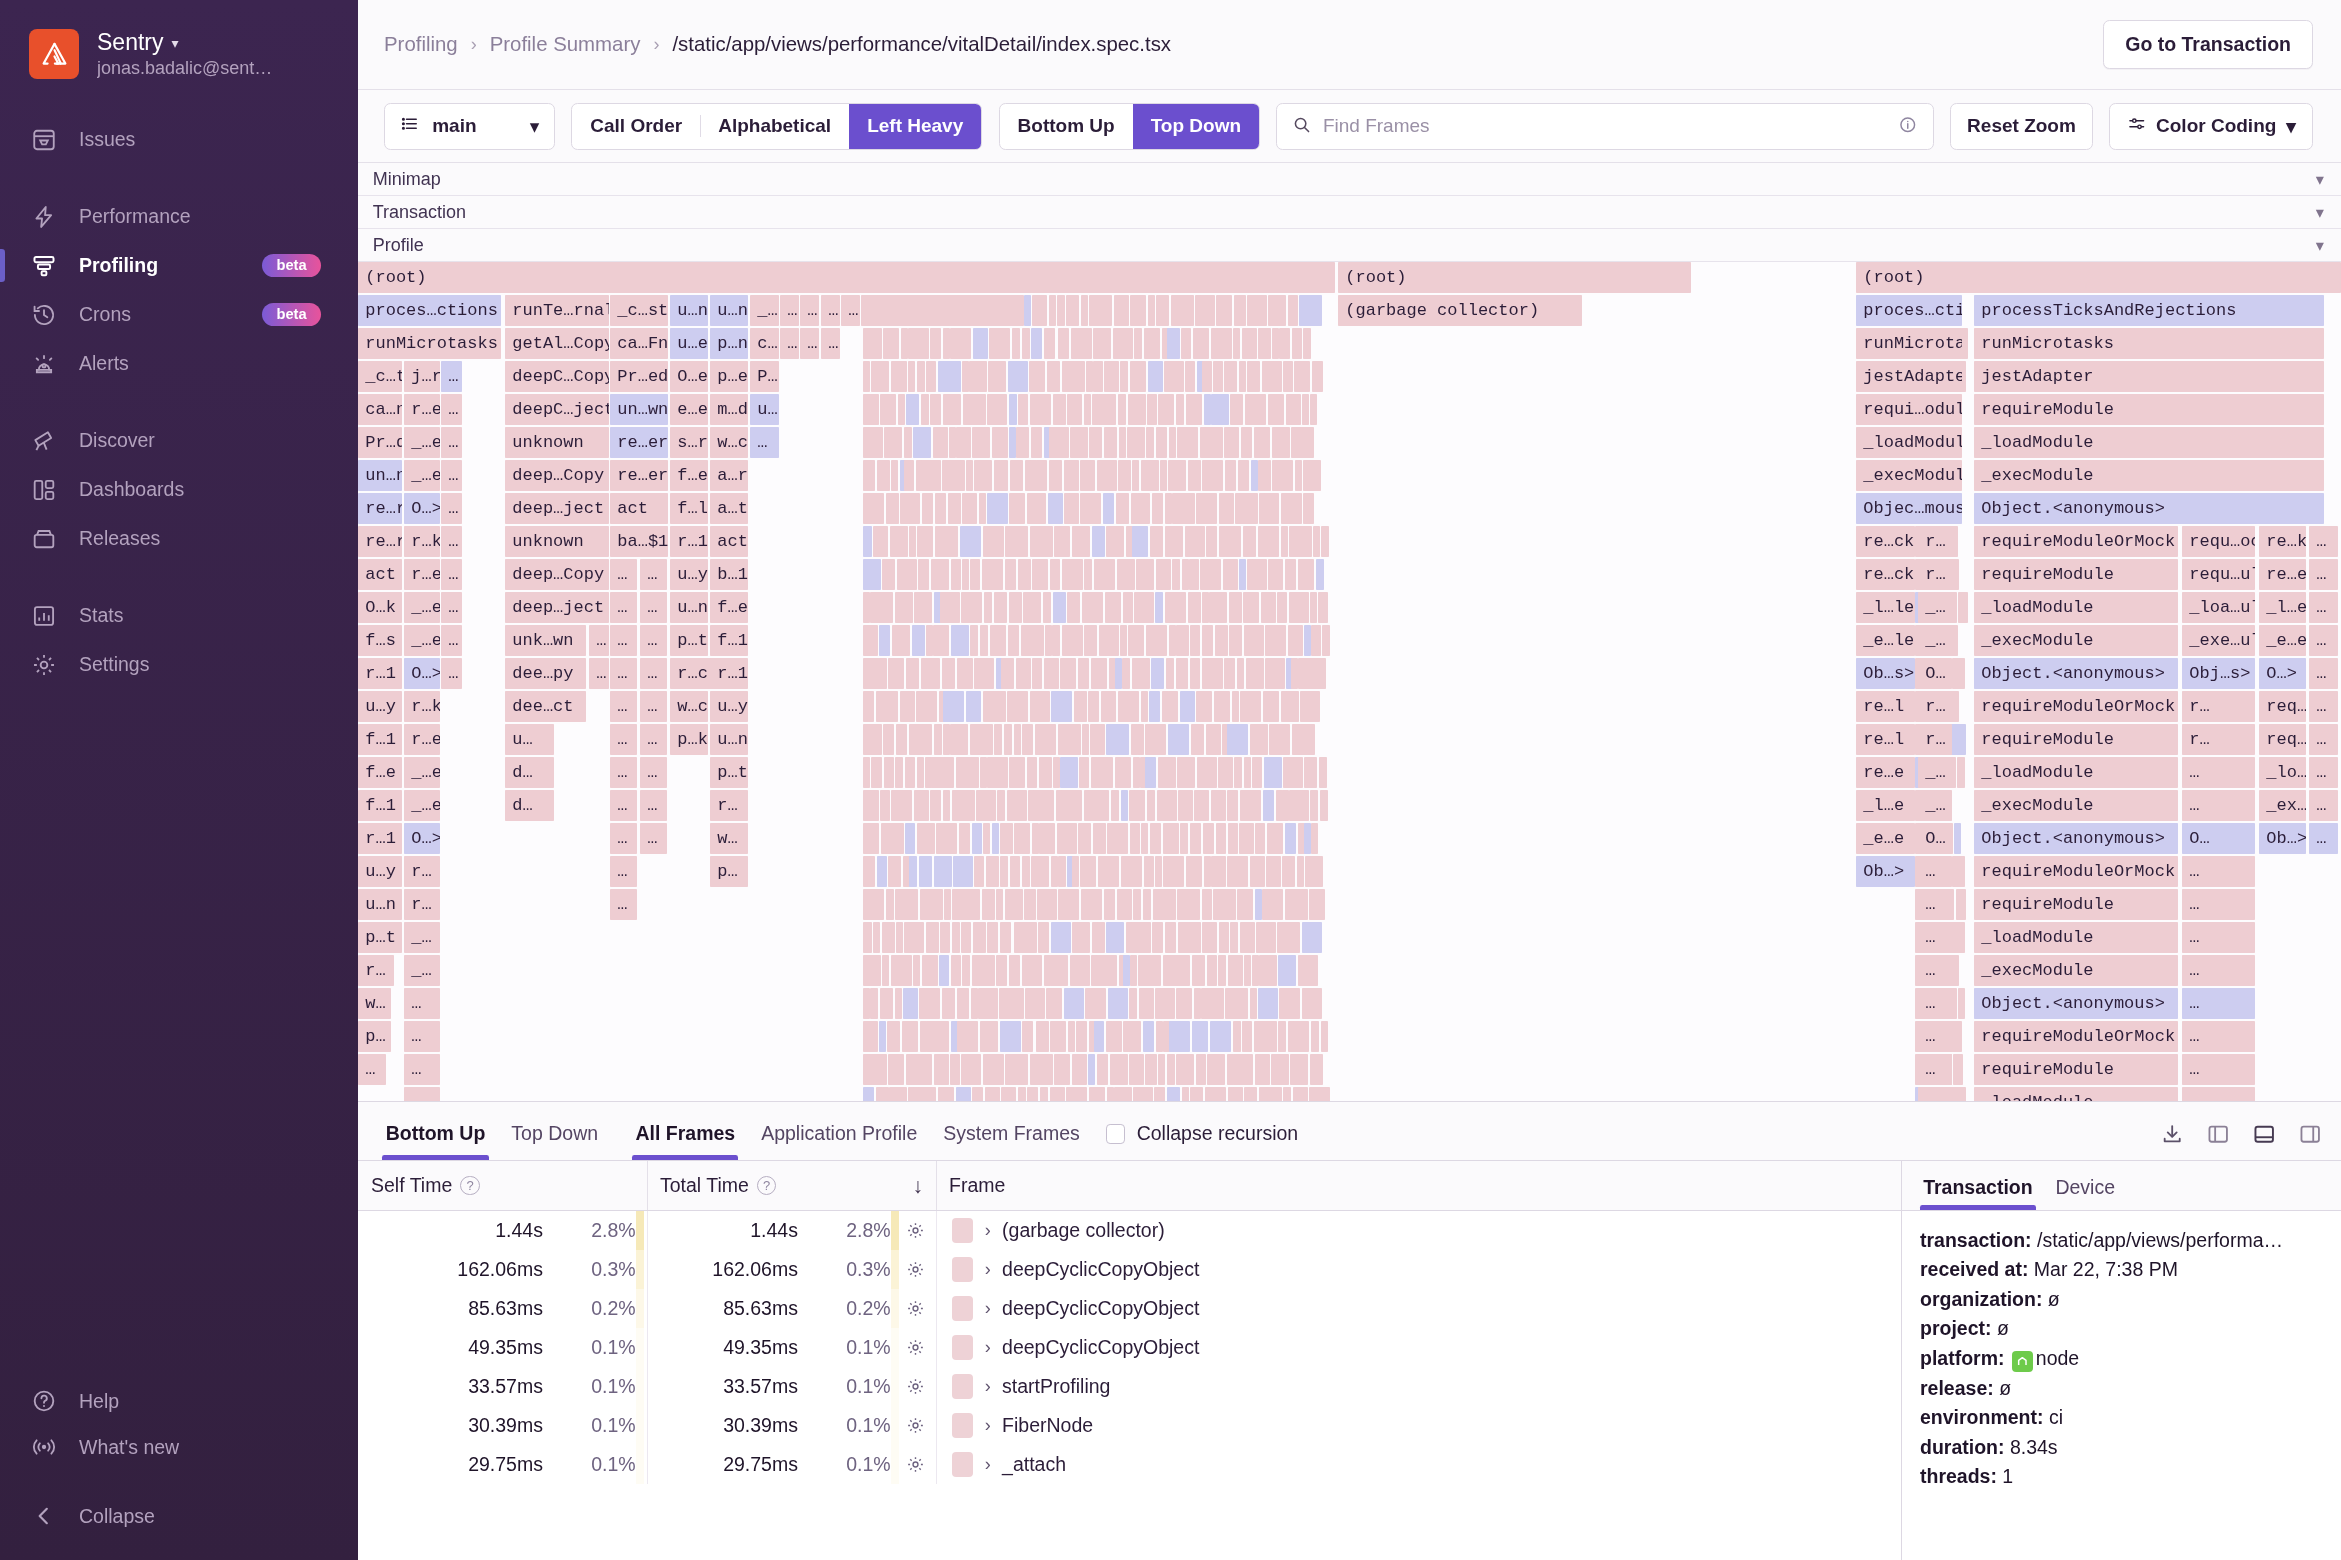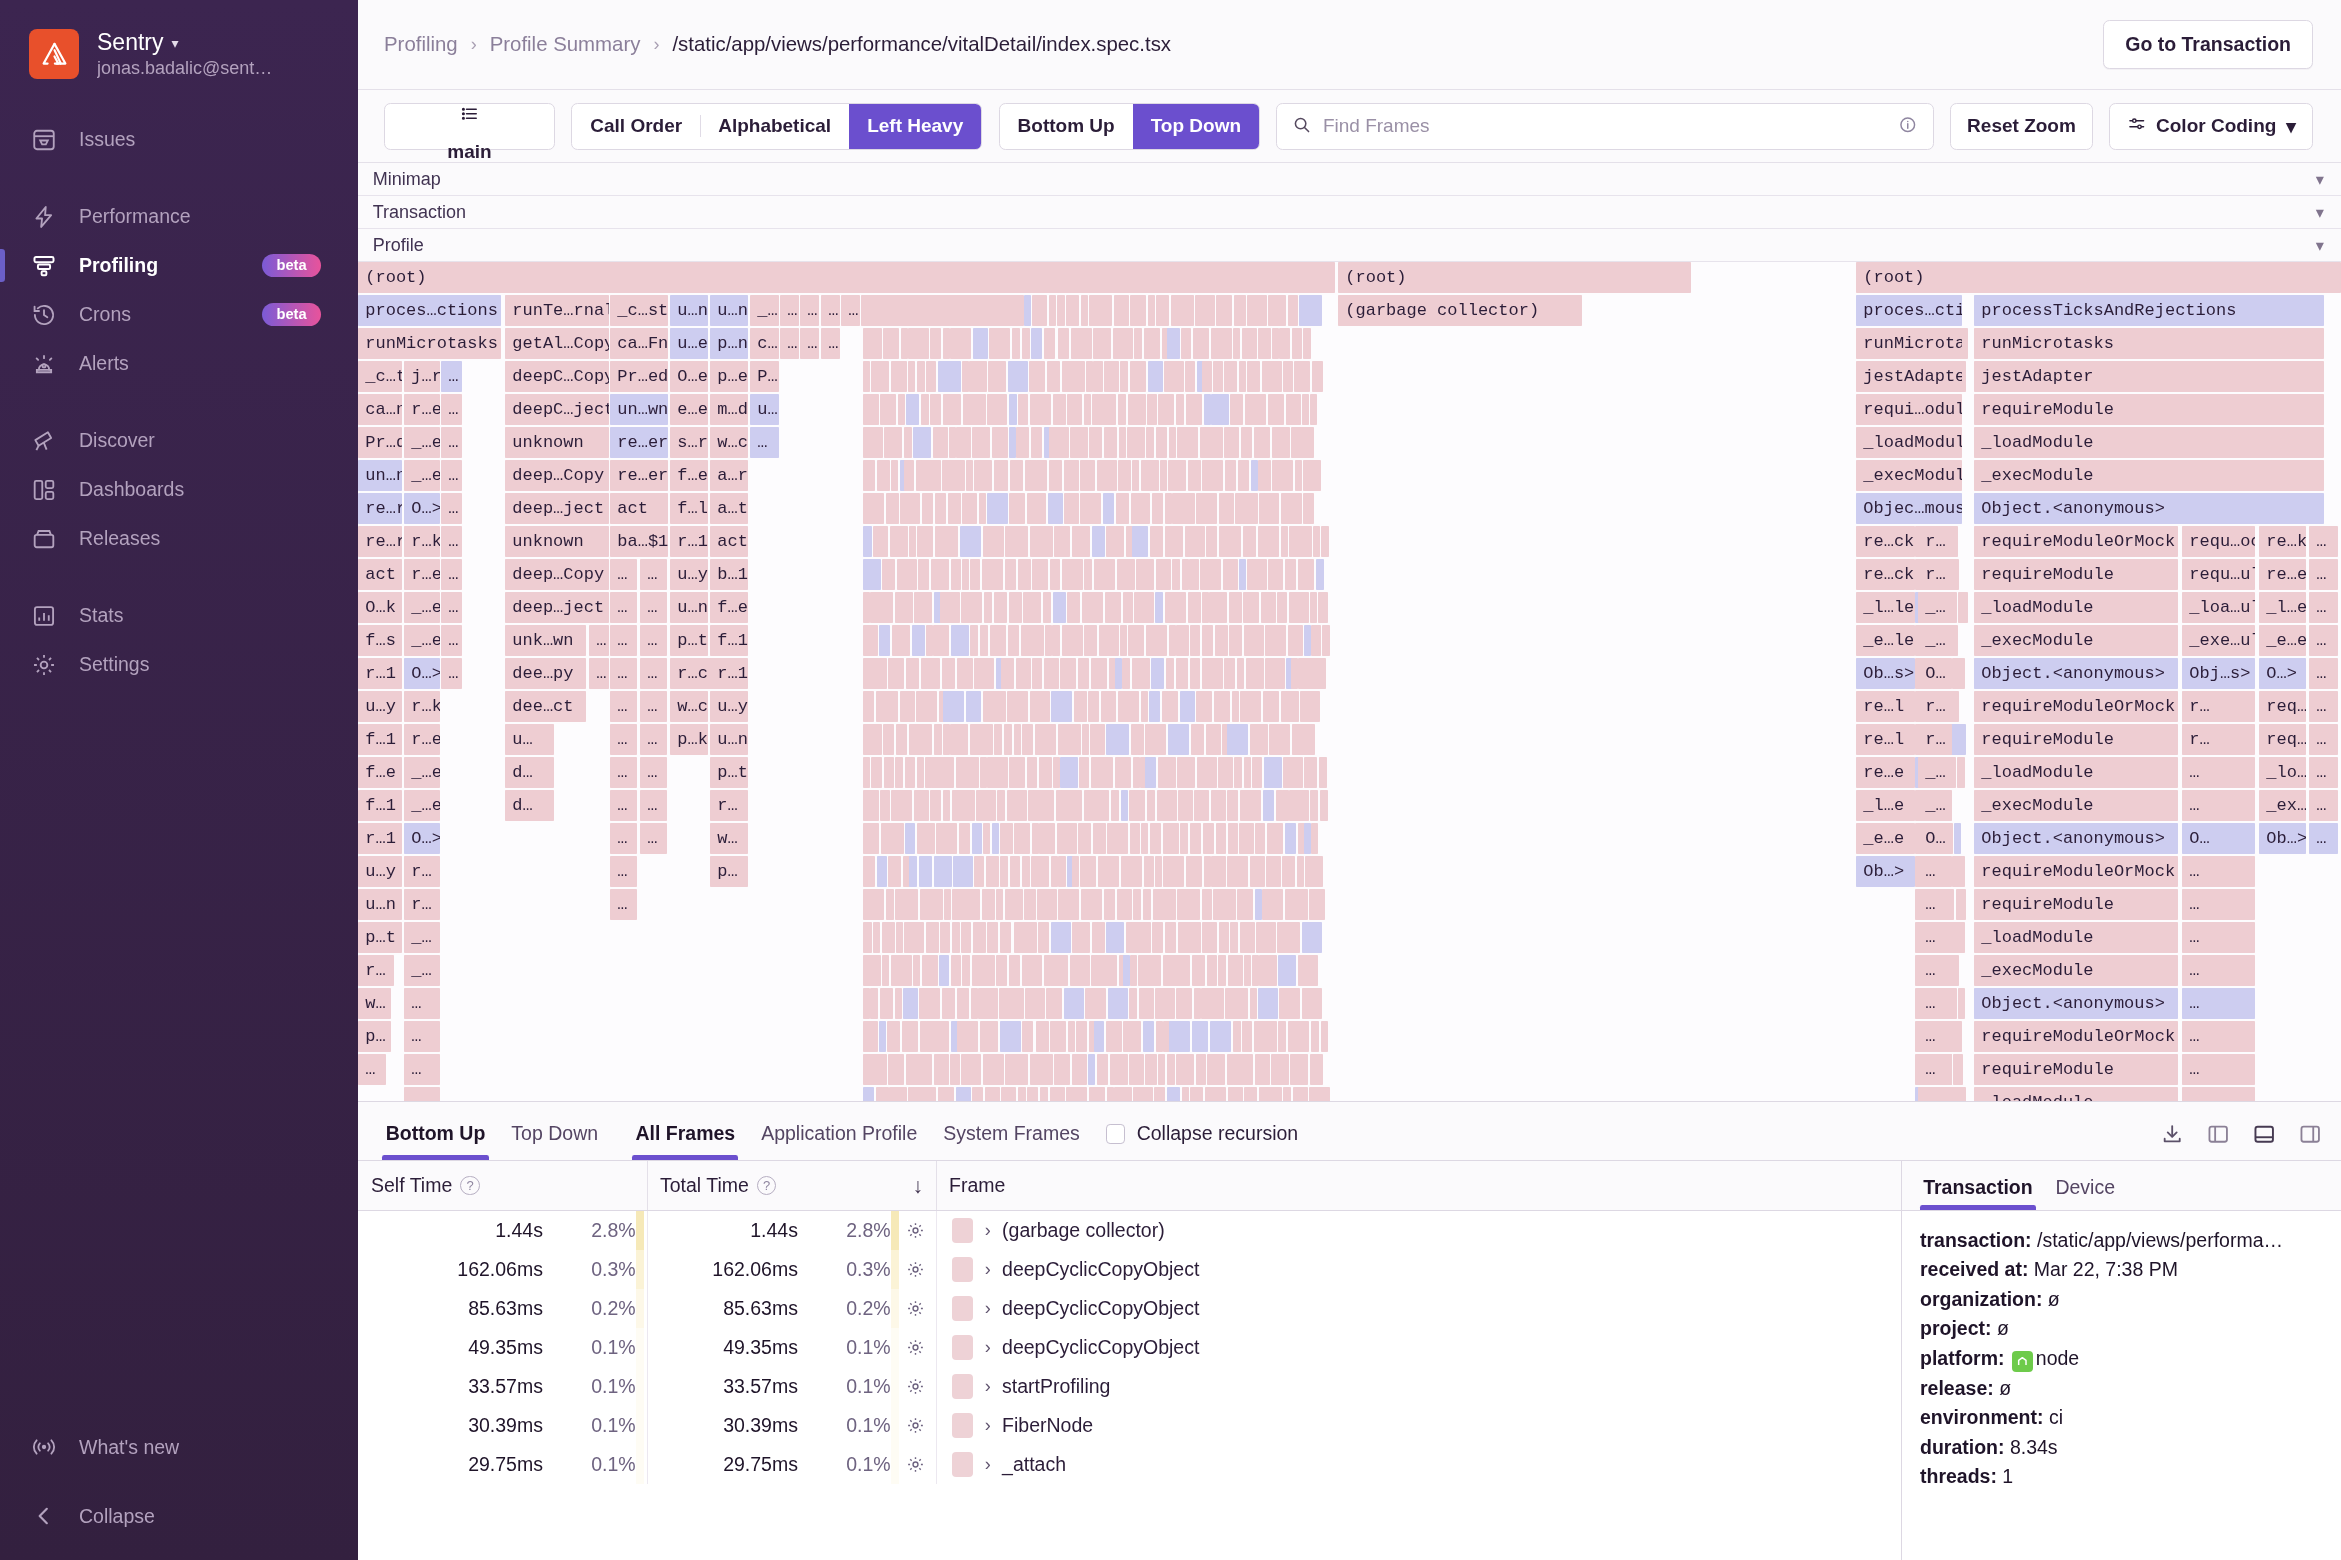--- a/index.html
+++ b/index.html
@@ -78,21 +78,21 @@
   }
 
   .toolbar {
     height:73px; flex:0 0 73px; background:#fbfafc;
     border-bottom:0.8px solid #e4e0e9;
     display:flex; align-items:center; padding:0 29px 0 26px; gap:16.3px;
   }
   .thread-select {
     display:flex; align-items:center; gap:13px;
     background:#fff; border:0.8px solid #ddd8e3; border-radius:6.5px;
-    height:47px; padding:0 14.7px; min-width:171px; font-size:19px; cursor:pointer;flex-direction:column;
+    height:47px; padding:0 14.7px; min-width:171px; font-size:19px; cursor:pointer;
   }
   .thread-select .lbl { flex:1 1 auto; font-weight:bold; }
   .seg {
     display:flex; align-items:stretch; background:#fff;
     border:0.8px solid #ddd8e3; border-radius:6.5px; height:47px; overflow:hidden;
   }
   .seg-btn {
     display:flex; align-items:center; padding:0 18px; font-size:19px;
     color:#2b1d38; cursor:pointer; position:relative; white-space:nowrap; font-weight:bold;
   }
@@ -341,20 +341,30 @@
                 <circle cx="12" cy="12" r="3.1"></circle>
                 <path d="M12 2.8v2.6M12 18.6v2.6M2.8 12h2.6M18.6 12h2.6M5.5 5.5l1.9 1.9M16.6 16.6l1.9 1.9M18.5 5.5l-1.9 1.9M7.4 16.6l-1.9 1.9"></path>
               </svg>
           </span>
           <span class="nav-label">Settings</span>
         </div>
       </div>
     </nav>
 
     <div class="side-bottom">
+      <div class="nav-item">
+        <span class="ico">
+          <svg viewBox="0 0 24 24" fill="none" stroke="#b3a2be" stroke-width="1.7" stroke-linecap="round">
+              <circle cx="12" cy="12" r="8.6"></circle>
+              <path d="M9.6 9.5a2.5 2.5 0 1 1 3.3 2.4c-.7.3-.9.8-.9 1.5v.3"></path>
+              <circle cx="12" cy="16.6" r=".9" fill="#b3a2be" stroke="none"></circle>
+            </svg>
+        </span>
+        <span class="nav-label">Help</span>
+      </div>
       <div class="nav-item">
         <span class="ico">
           <svg viewBox="0 0 24 24" fill="none" stroke="#b3a2be" stroke-width="1.7" stroke-linecap="round">
               <circle cx="12" cy="12" r="2" fill="#b3a2be" stroke="none"></circle>
               <path d="M8.2 8.6a4.8 4.8 0 0 0 0 6.8M15.8 8.6a4.8 4.8 0 0 1 0 6.8"></path>
               <path d="M5.2 5.8a8.8 8.8 0 0 0 0 12.4M18.8 5.8a8.8 8.8 0 0 1 0 12.4"></path>
             </svg>
         </span>
         <span class="nav-label">What's new</span>
       </div>

